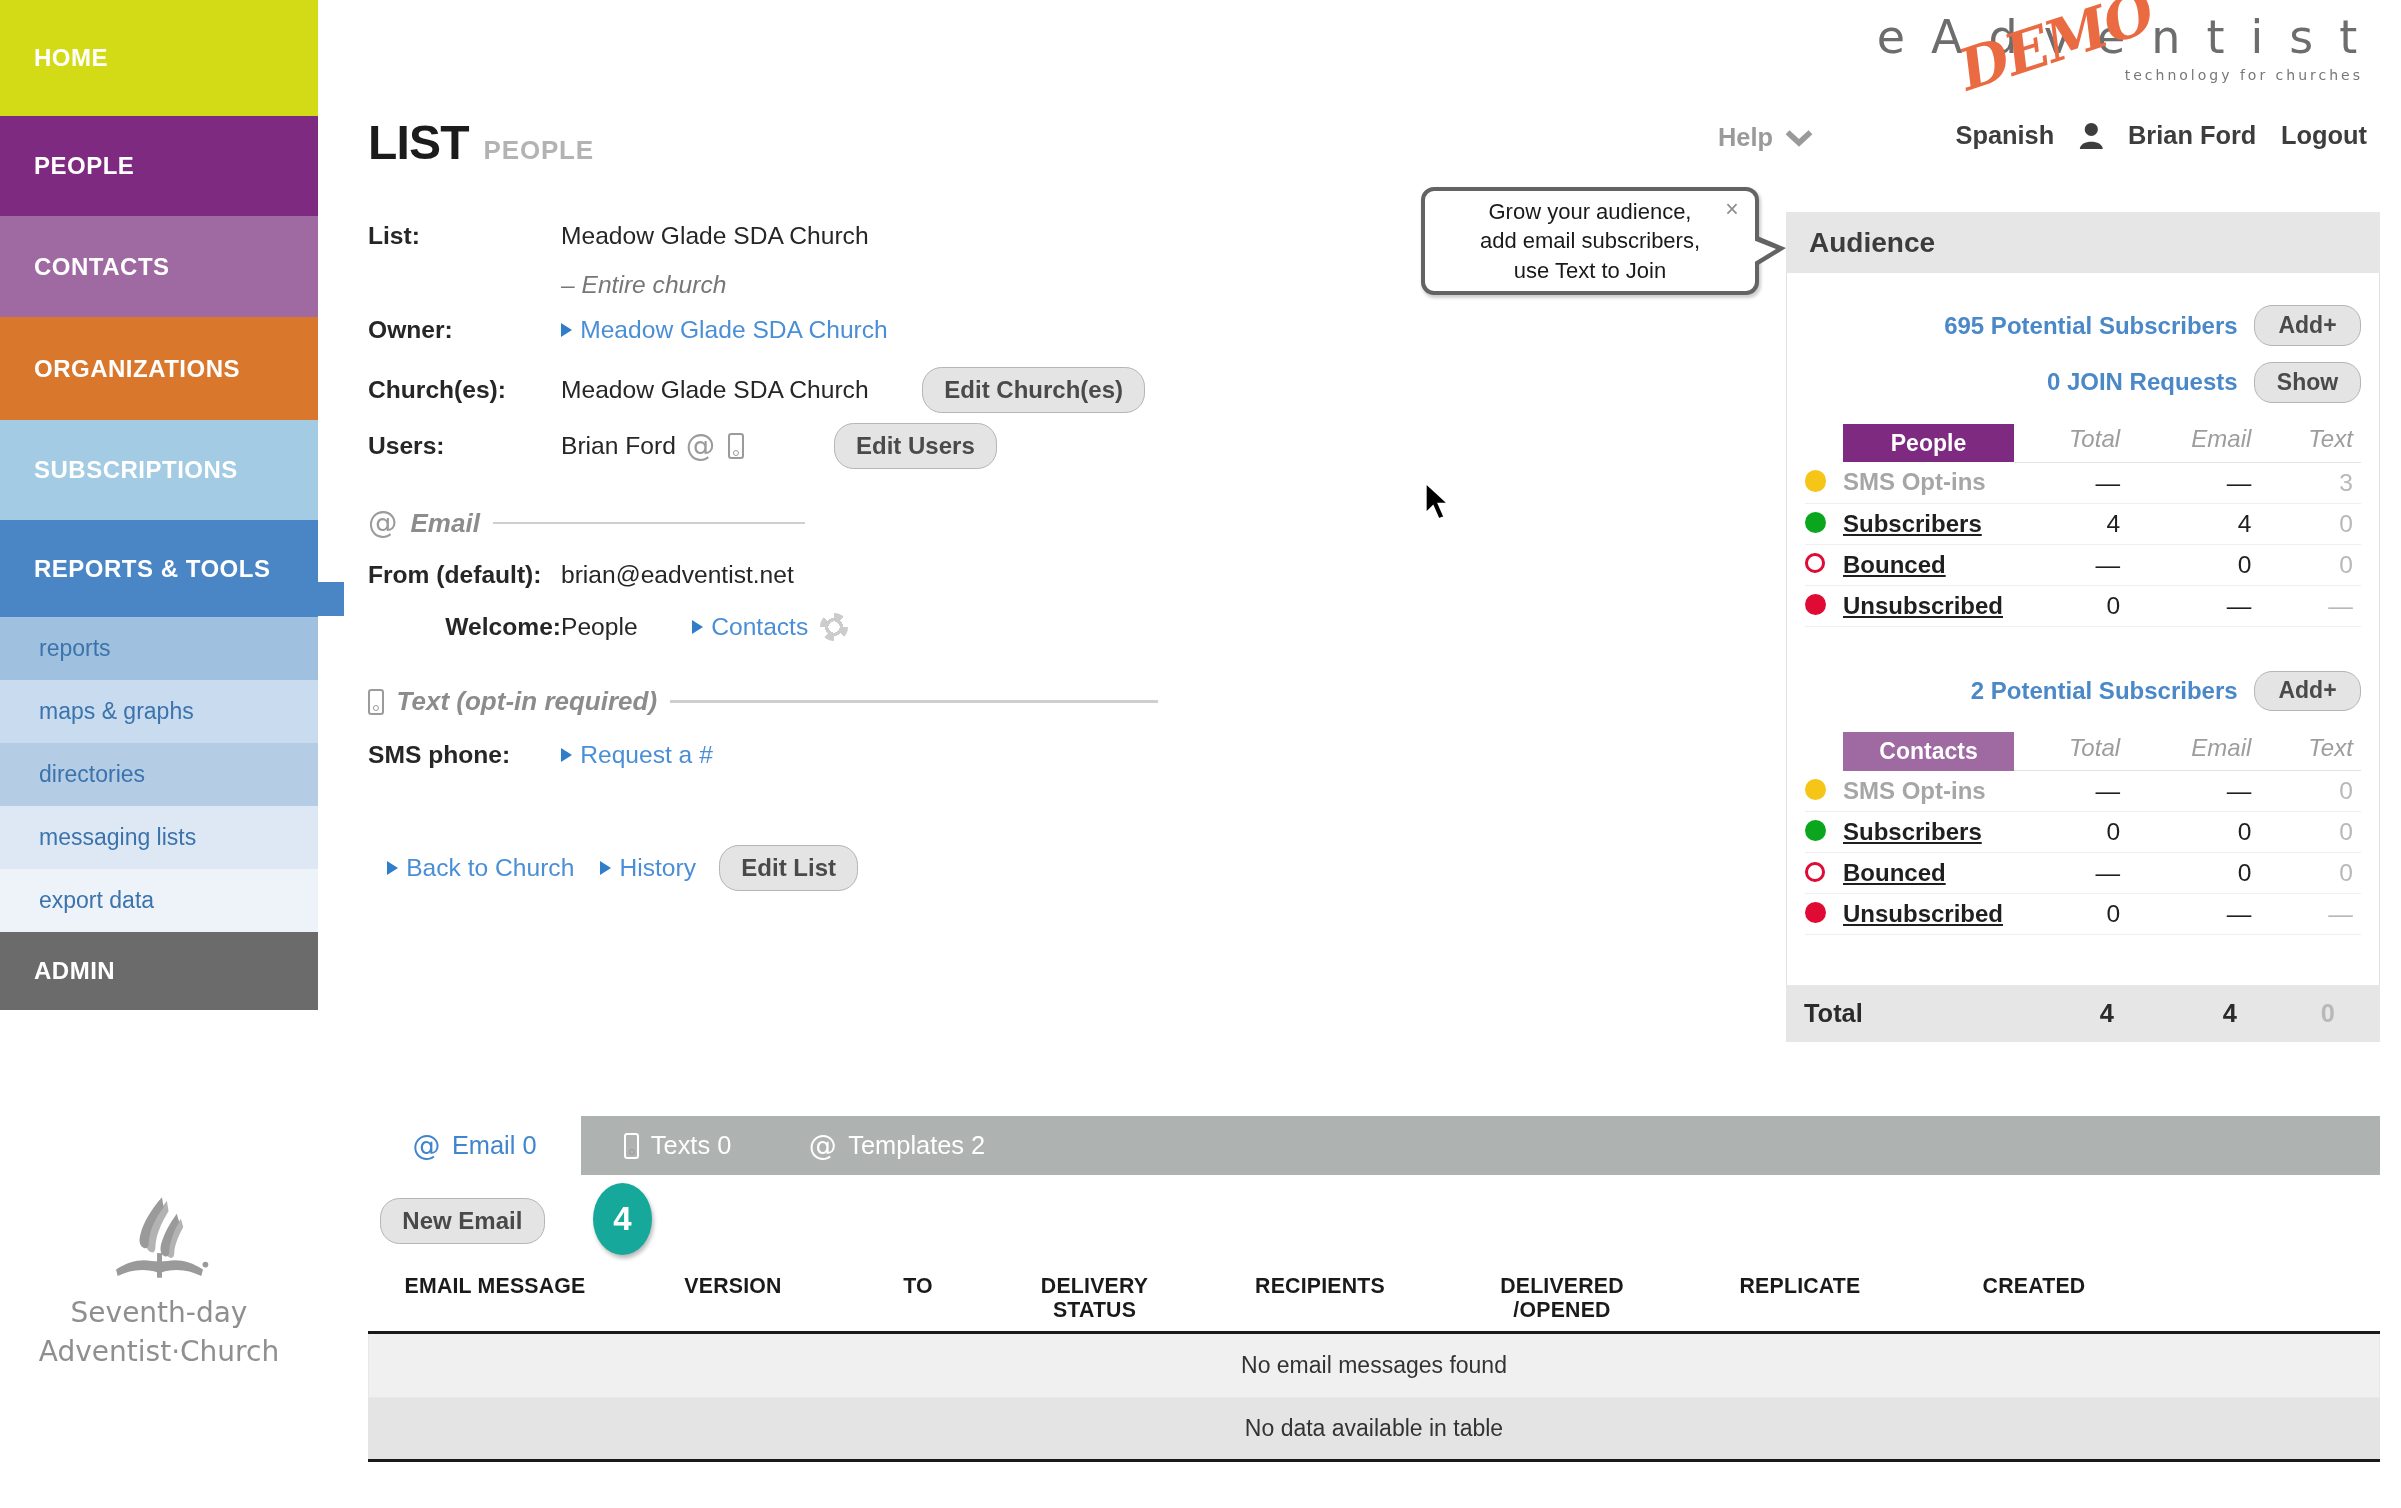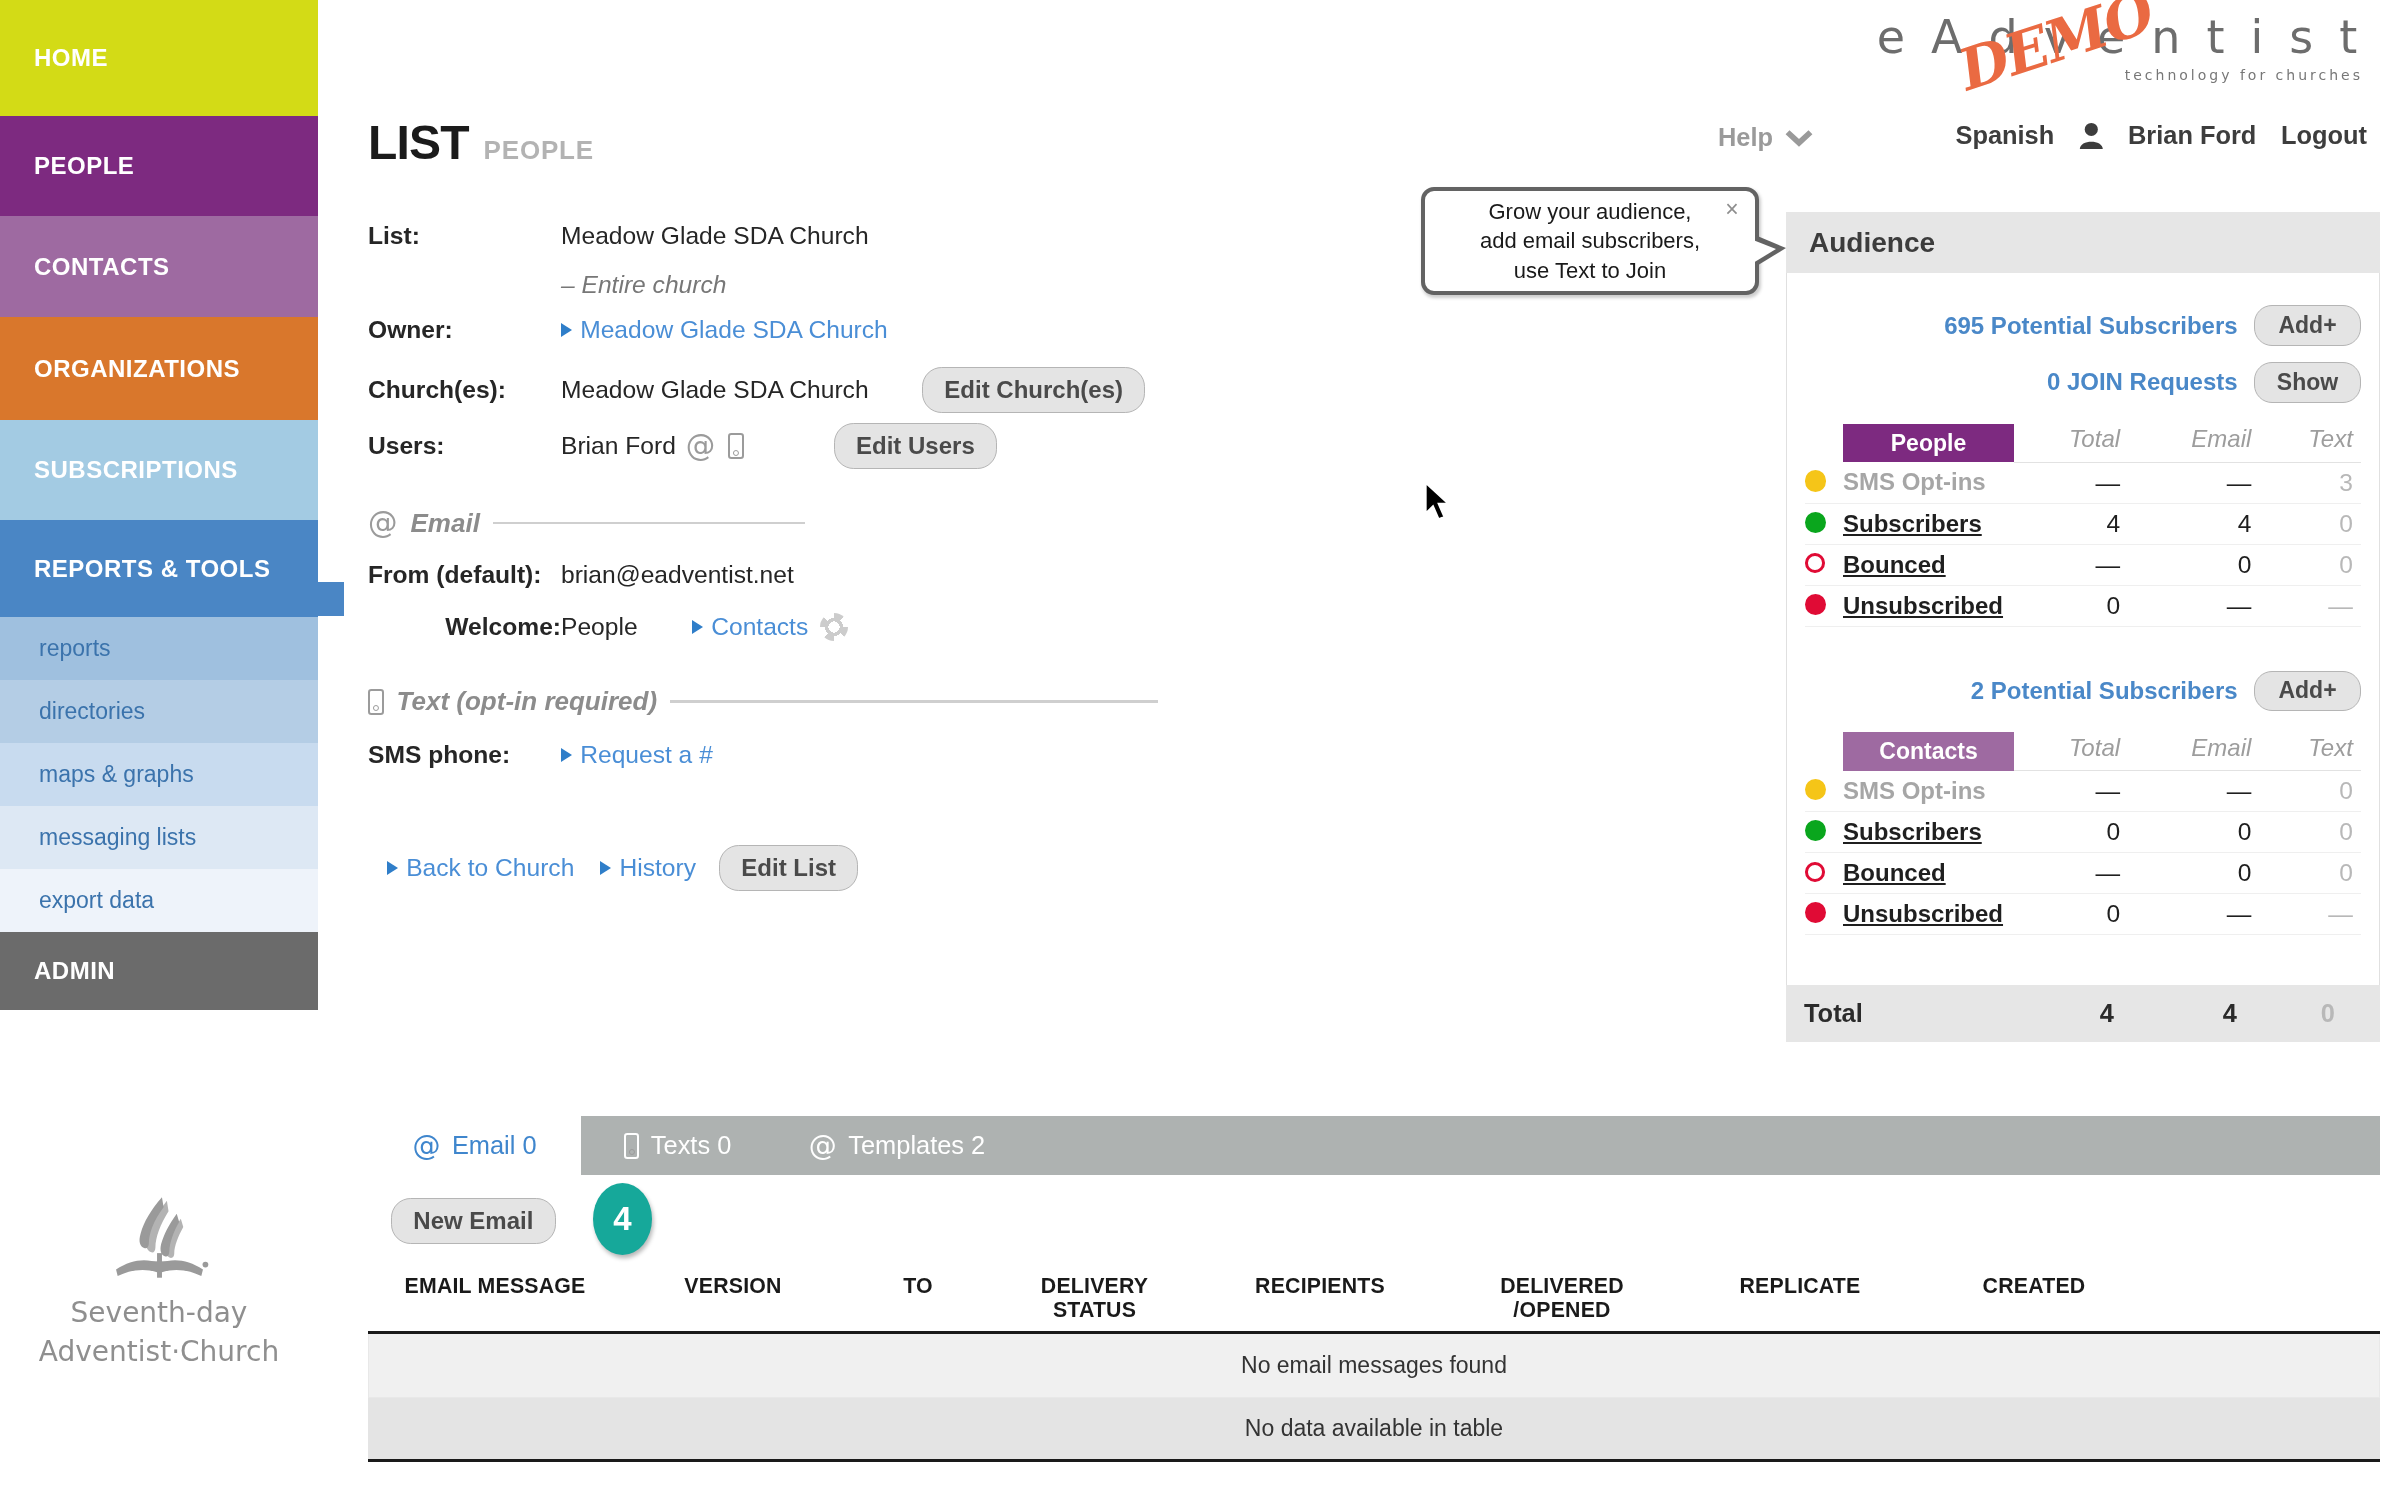--- a/index.html
+++ b/index.html
@@ -171,21 +171,21 @@
   #aud-total .tnum { text-align: right; padding-right: 8.2px; }
 
   
   #tabbar { position: absolute; left: 368px; top: 1116px; width: 2012px; height: 59px; background: #aeb2b1; }
   .tab {
     position: absolute; top: 0; height: 59px;
     display: flex; align-items: center; gap: 11.5px;
     font-size: 25.4px; color: #ffffff;
   }
   .tab.active { background: #ffffff; color: #3f86cd; }
-  #newemail { position: absolute; left: 391px; top: 1198px; }
+  #newemail { position: absolute; left: 380px; top: 1198px; }
   #badge4 {
     position: absolute; left: 593px; top: 1183px;
     width: 59px; height: 72px; border-radius: 50%;
     background: #16a89a; color: #ffffff;
     display: flex; align-items: center; justify-content: center;
     font-size: 33px; font-weight: bold;
     box-shadow: 1.6px 3.3px 4.1px rgba(0,0,0,0.28);
   }
   #dtable { position: absolute; left: 368px; top: 1264px; width: 2012px; }
   #dtable .thead { display: flex; border-bottom: 3.3px solid #1a1a1a; padding-bottom: 8.2px; }
@@ -227,25 +227,25 @@
         </div>
         <div class="nav-item big" style="background: rgb(74, 134, 197); height: 97px;">
           <span>REPORTS &amp; TOOLS</span>
           <span class="nav-active-tab"></span>
         </div>
       </div>
     <div id="nav-sub">
         <div class="sub-item" style="background: rgb(159, 192, 223);">
           <span>reports</span>
         </div>
+        <div class="sub-item" style="background: rgb(200, 219, 239);">
+          <span>maps &amp; graphs</span>
+        </div>
         <div class="sub-item" style="background: rgb(180, 205, 229);">
           <span>directories</span>
-        </div>
-        <div class="sub-item" style="background: rgb(200, 219, 239);">
-          <span>maps &amp; graphs</span>
         </div>
         <div class="sub-item" style="background: rgb(221, 232, 244);">
           <span>messaging lists</span>
         </div>
         <div class="sub-item" style="background: rgb(238, 243, 250);">
           <span>export data</span>
         </div>
       </div>
     <div id="nav-admin">
         <div class="nav-item big" style="background: rgb(107, 107, 107); height: 78px;">

